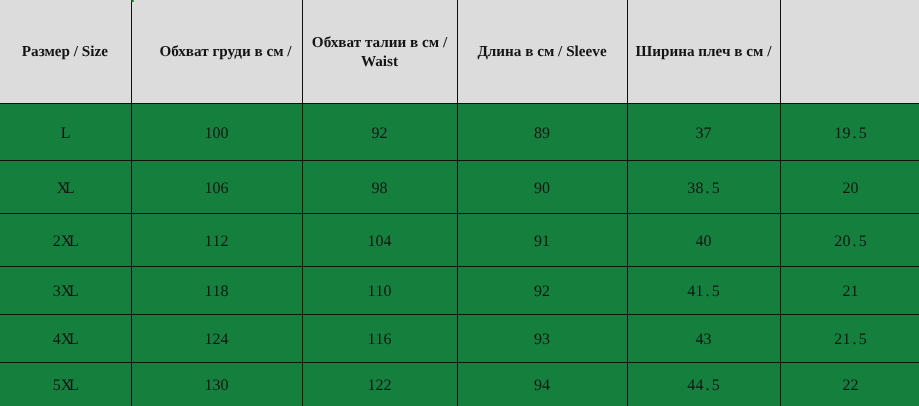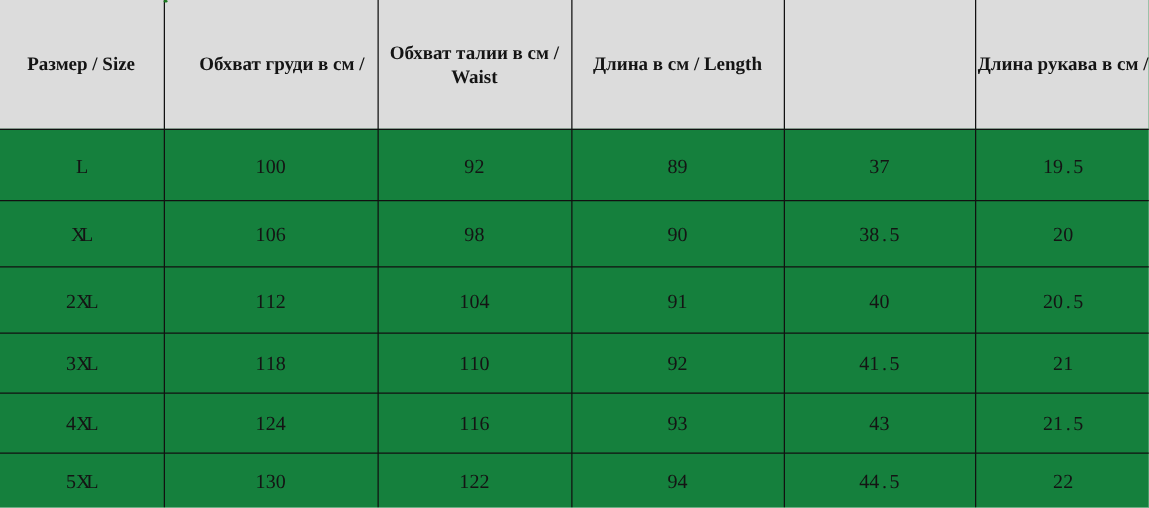--- a/index.html
+++ b/index.html
@@ -65,30 +65,30 @@
         </div>
       </div>
       <div class="hcell" style="left: 302.4px; top: 0px; width: 155px; height: 103.4px;">
         <div>
           <span class="hline-txt">Обхват талии в см /</span>
           <span class="hline-txt">Waist</span>
         </div>
       </div>
       <div class="hcell" style="left: 457.4px; top: 0px; width: 170px; height: 103.4px;">
         <div>
-          <span class="hline-txt">Длина в см / Length</span>
+          <span class="hline-txt">Длина в см / Sleeve</span>
         </div>
       </div>
       <div class="hcell" style="left: 627.4px; top: 0px; width: 153px; height: 103.4px;">
         <div>
+          <span class="hline-txt">Ширина плеч в см /</span>
         </div>
       </div>
       <div class="hcell" style="left: 780.4px; top: 0px; width: 141px; height: 103.4px;">
         <div>
-          <span class="hline-txt">Длина рукава в см /</span>
         </div>
       </div>
     </div>
 
   <div id="tbody">
       <div>
         <div class="bcell" style="left: -2.4px; top: 103.4px; width: 133.8px; height: 57px; color: rgb(20, 20, 20);">
           <span class="ch">L</span>
         </div>
         <div class="bcell" style="left: 131.4px; top: 103.4px; width: 171px; height: 57px; color: rgb(20, 20, 20);">

